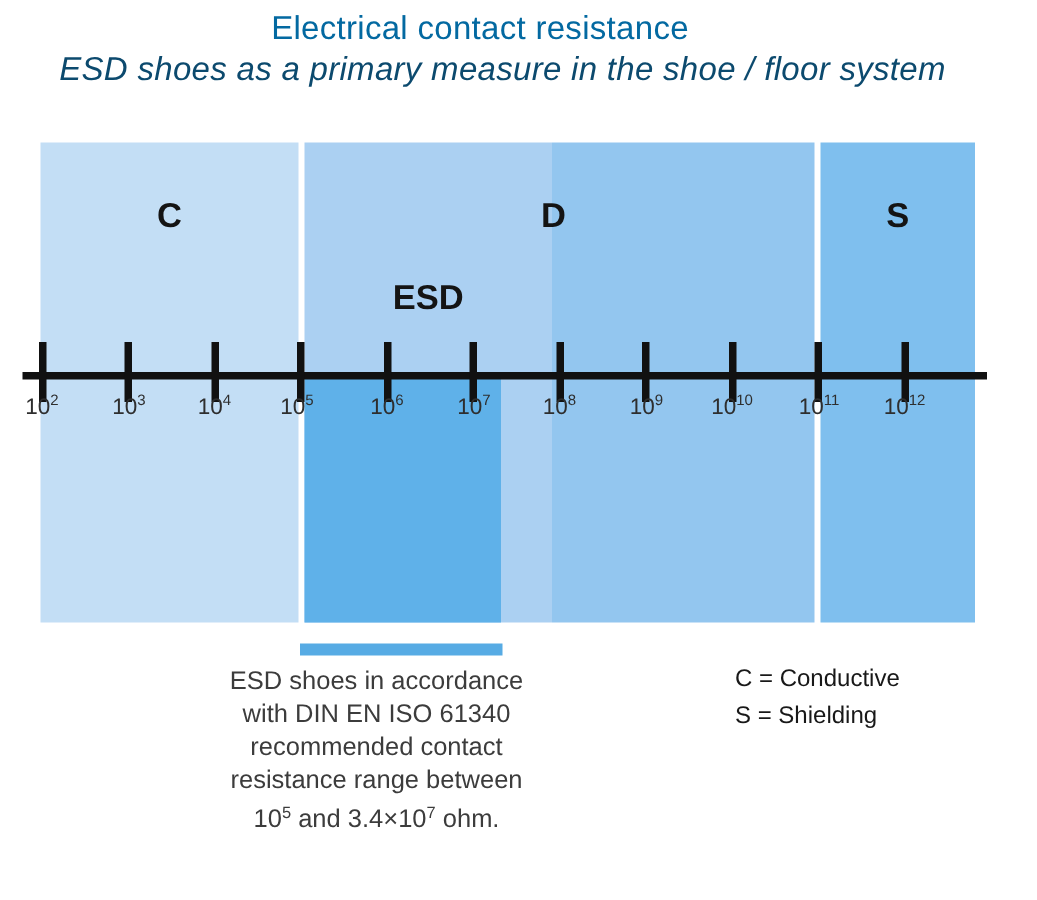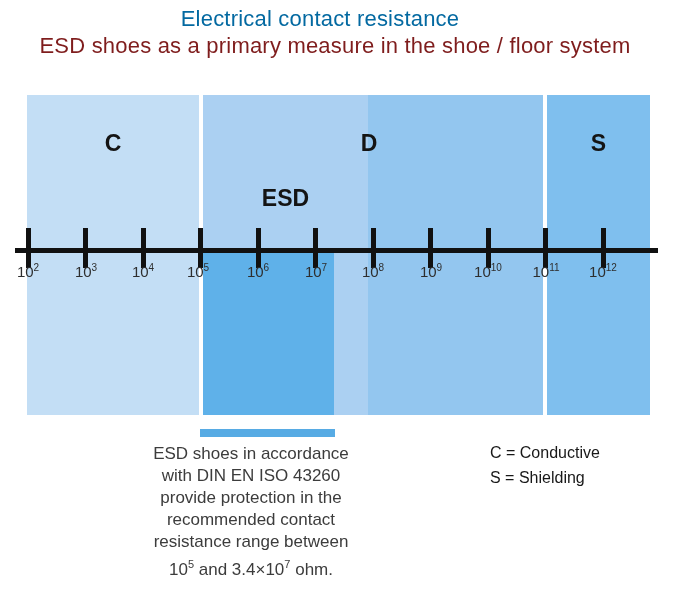--- a/index.html
+++ b/index.html
@@ -6,21 +6,21 @@
   .canvas {
     position:relative; width:691px; height:600px; background:#ffffff;
     font-family:"Liberation Sans", sans-serif; overflow:hidden;
   }
   .title {
     position:absolute; top:6px; left:0; width:640px; text-align:center;
     font-size:22px; color:#0369a1; letter-spacing:0.2px;
   }
   .subtitle {
     position:absolute; top:33px; left:0; width:670px; text-align:center;
-    font-size:22px; color:#7f1d1d; letter-spacing:0.2px;
+    font-size:22px; color:#0c4a6e; letter-spacing:0.2px;font-style:italic;
   }
   .band { position:absolute; top:95px; height:320px; }
   .band-conductive  { left:27px;  width:172px; }
   .band-esd         { left:203px; width:165px; }
   .band-dissipative { left:368px; width:175px; }
   .band-shielding   { left:547px; width:103px; }
   .esd-range { position:absolute; left:203px; top:248px; width:131px; height:167px; }
   .axis-line { position:absolute; left:15px; top:248px; width:643px; height:5px; background:#111111; }
   .tick { position:absolute; top:228px; width:5px; height:40px; background:#111111; }
   .ticklabel {
@@ -89,22 +89,21 @@
   <span class="ticklabel" style="left:351px"><span>10</span><sup>8</sup></span>
   <span class="ticklabel" style="left:409px"><span>10</span><sup>9</sup></span>
   <span class="ticklabel" style="left:466px"><span>10</span><sup>10</sup></span>
   <span class="ticklabel" style="left:524px"><span>10</span><sup>11</sup></span>
   <span class="ticklabel" style="left:581px"><span>10</span><sup>12</sup></span>
 
   <div class="swatch" style="background-color: rgb(87, 171, 228);"></div>
 
   <div class="caption">
     <div>ESD shoes in accordance</div>
-    <div>with DIN EN ISO 43260</div>
-    <div>provide protection in the</div>
+    <div>with DIN EN ISO 61340</div>
     <div>recommended contact</div>
     <div>resistance range between</div>
     <div><span>10</span><sup>5</sup><span> and 3.4×10</span><sup>7</sup><span> ohm.</span></div>
   </div>
 
   <div class="legend">
     <div>C = Conductive</div>
     <div>S = Shielding</div>
   </div>
 

